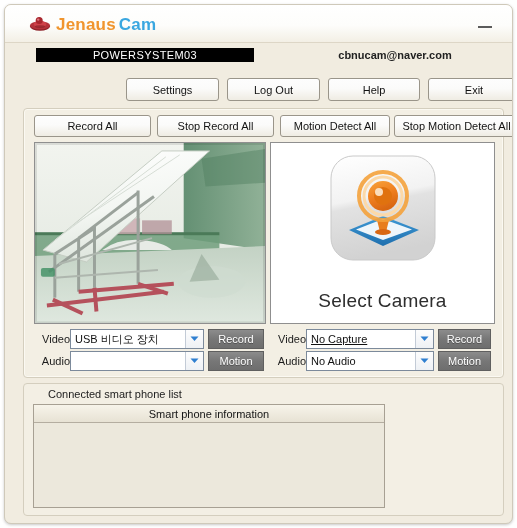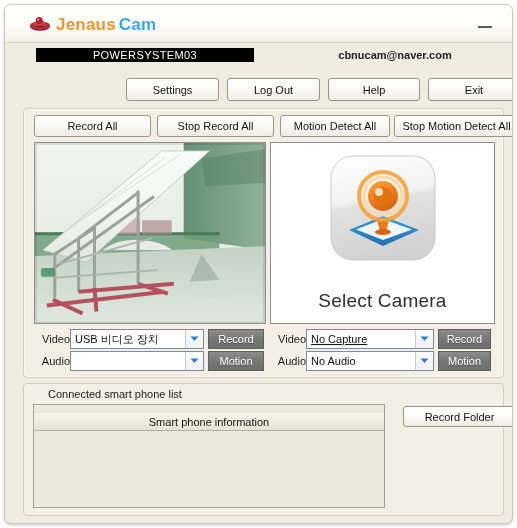--- a/index.html
+++ b/index.html
@@ -254,21 +254,20 @@
     box-sizing: border-box;
   }
   .list-header {
     height: 18px;
     background: linear-gradient(to bottom,#f7f4ea,#e7e2d4);
     border-bottom: 1px solid #b4ada0;
     display:flex; align-items:center; justify-content:center;
     font-size: 11px;
     color: #141414;
     box-sizing:border-box;
-    margin-top:8px;
   }
   .list-body { height: calc(100% - 19px); }
 
   .folder-btn {
     position:absolute;
     left: 379px;
     top: 22px;
     width: 113px;
     height: 21px;
   }
@@ -482,16 +481,15 @@
   </div>
 
   <div class="phonegroup">
     <div class="phone-title">Connected smart phone list</div>
 
     <div class="listbox">
       <div class="list-header">Smart phone information</div>
       <div class="list-body"></div>
     </div>
 
-    <div class="btn folder-btn">Record Folder</div>
   </div>
 
 </div>
 
 </body></html>

